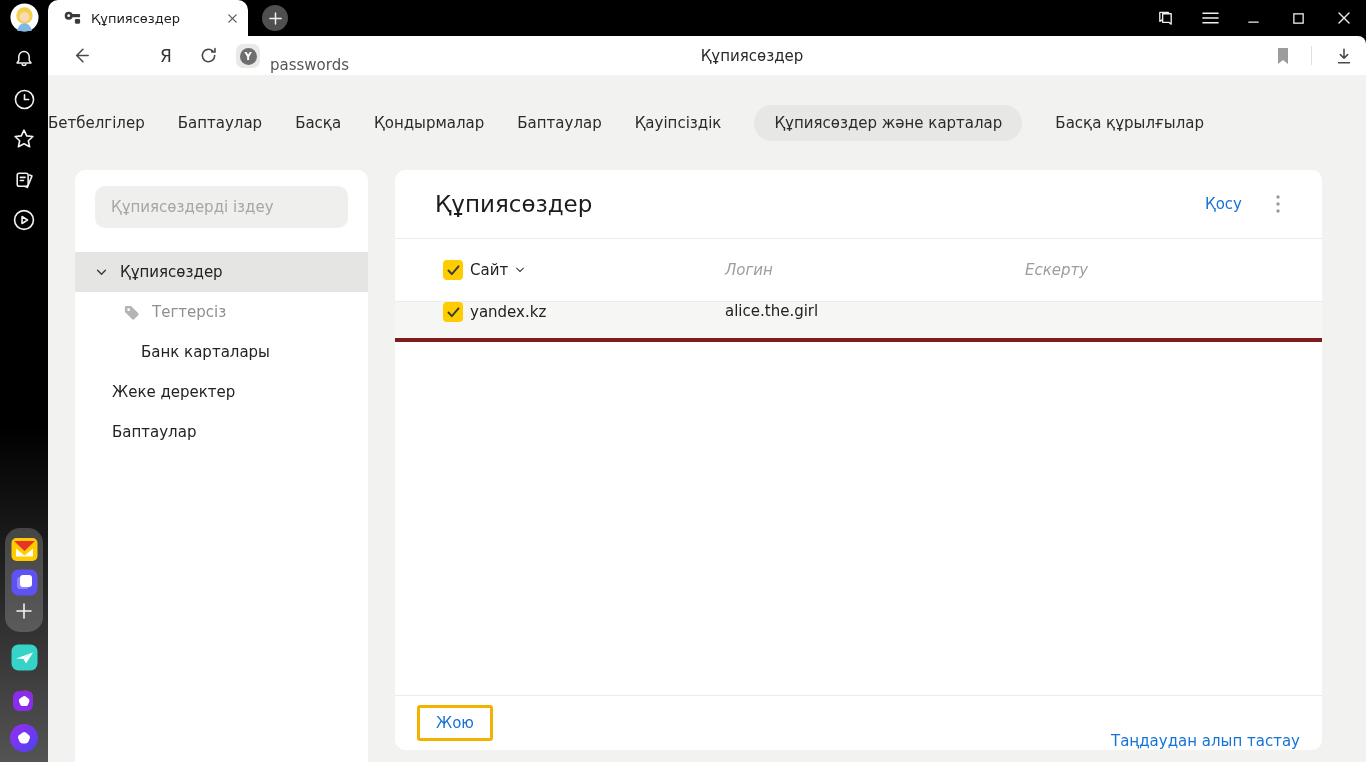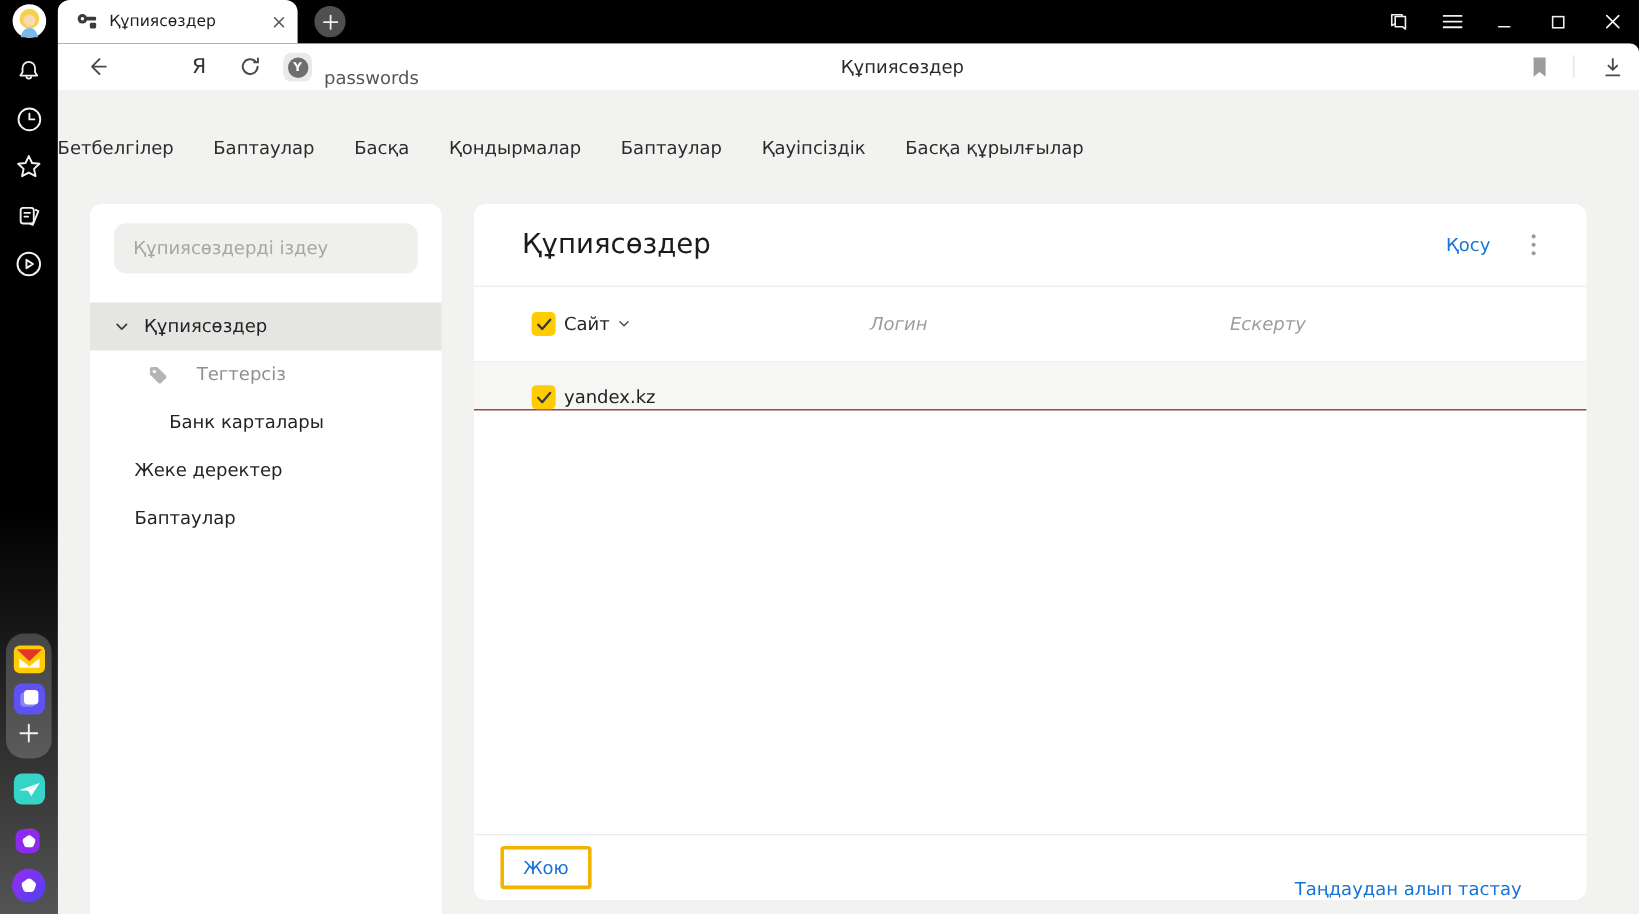--- a/index.html
+++ b/index.html
@@ -60,32 +60,32 @@
   
   .mpanel { position:absolute; left:347px; top:95px; width:927px; height:580px; background:#fff;
             border-radius:10px; display:flex; flex-direction:column; }
   .m-header { height:69px; display:flex; align-items:center; padding:0 42px 0 40px;
               border-bottom:1px solid #ebebea; flex:0 0 auto; }
   .m-title { font-size:23px; color:#1c1c1c; flex:1; }
   .link { color:#1673d6; font-size:15px; cursor:pointer; white-space:nowrap; }
   .dots-btn { margin-left:34px; display:flex; align-items:center; }
   .t-head { height:63px; display:flex; align-items:center; padding-left:48px;
             border-bottom:1px solid #ebebea; flex:0 0 auto; font-size:15px; }
-  .t-row { height:40px; display:flex; align-items:flex-end; padding-left:48px; background:#f6f6f4;
-           border-bottom:1px solid #7f1d1d; flex:0 0 auto; font-size:15px; color:#222; }
+  .t-row { height:40px; display:flex; align-items:flex-start; padding-left:48px; background:#f6f6f4;
+           border-bottom:4px solid #7f1d1d; flex:0 0 auto; font-size:15px; color:#222; }
   .c1 { width:282px; display:flex; align-items:center; }
   .c2 { width:300px; }
   .c3 { flex:1; }
   .hdr-muted { color:#9d9d9b;font-style:italic; }
   .site-label { color:#222; margin-left:7px; }
   .checkbox { width:20px; height:20px; background:#ffcc00; border-radius:4px; display:flex;
               align-items:center; justify-content:center; flex:0 0 auto; }
   .filler { flex:1 1 auto; }
   .m-footer { height:55px; border-top:1px solid #ebebea; display:flex; align-items:center;
-              padding:0 54px 0 22px; flex:0 0 auto; }
+              padding:0 22px 0 22px; flex:0 0 auto; }
   .delete-btn { border:3px solid #f2b200; border-radius:3px; background:#fff; color:#1673d6;
                 font-size:15px; padding:6px 16px; cursor:pointer;
                 font-family:"DejaVu Sans","Liberation Sans",sans-serif; }
   .deselect { margin-left:auto;margin-top:35px; }
   .chev { display:inline-flex; }
 </style>
 </head>
 <body>
 
 <div class="window">
@@ -258,37 +258,38 @@
 
   <div class="page">
 
     <div class="nav">
       <span class="nav-item">Бетбелгілер</span>
       <span class="nav-item">Баптаулар</span>
       <span class="nav-item">Басқа</span>
       <span class="nav-item">Қондырмалар</span>
       <span class="nav-item">Баптаулар</span>
       <span class="nav-item">Қауіпсіздік</span>
+      <span class="nav-item pill">Құпиясөздер және карталар</span>
       <span class="nav-item">Басқа құрылғылар</span>
     </div>
 
     <div class="lpanel">
       <input class="search" type="text" placeholder="Құпиясөздерді іздеу" style="">
       <div class="side-item selected" style="top:82px;">
         <svg class="chev" style="margin-left:21px;" width="11" height="7" viewBox="0 0 12 8" fill="none" stroke="#3a3a3a" stroke-width="1.6" stroke-linecap="round" stroke-linejoin="round">
           <path d="M1.5 1.5L6 6l4.5-4.5"></path>
         </svg>
         <span class="lbl" style="margin-left:13px;">Құпиясөздер</span>
       </div>
       <div class="side-item muted" style="top:122px;">
         <svg style="margin-left:48px;" width="17" height="17" viewBox="0 0 18 18">
           <path d="M2 3.5A1.5 1.5 0 0 1 3.5 2h5L16 9.5a1.8 1.8 0 0 1 0 2.5l-4 4a1.8 1.8 0 0 1-2.5 0L2 8.5z" fill="#b4b4b2"></path>
           <circle cx="6" cy="6" r="1.5" fill="#ffffff"></circle>
         </svg>
-        <span class="lbl" style="margin-left:24px;">Тегтерсіз</span>
+        <span class="lbl" style="margin-left:12px;">Тегтерсіз</span>
       </div>
       <div class="side-item" style="top:162px;margin-left:29px;">
         <span class="lbl" style="margin-left:37px;">Банк карталары</span>
       </div>
       <div class="side-item" style="top:202px;">
         <span class="lbl" style="margin-left:37px;">Жеке деректер</span>
       </div>
       <div class="side-item" style="top:242px;">
         <span class="lbl" style="margin-left:37px;">Баптаулар</span>
       </div>
@@ -325,20 +326,21 @@
 
       <div class="t-row">
         <div class="c1">
           <span class="checkbox">
             <svg width="13" height="11" viewBox="0 0 14 12" fill="none" stroke="#3b3b3b" stroke-width="2.1" stroke-linecap="round" stroke-linejoin="round">
               <path d="M1.5 6l3.7 4L12.5 1.5"></path>
             </svg>
           </span>
           <span class="site-label">yandex.kz</span>
         </div>
+        <div class="c2">alice.the.girl</div>
         <div class="c3"></div>
       </div>
 
       <div class="filler"></div>
 
       <div class="m-footer">
         <button class="delete-btn">Жою</button>
         <span class="link deselect">Таңдаудан алып тастау</span>
       </div>
     </div>

